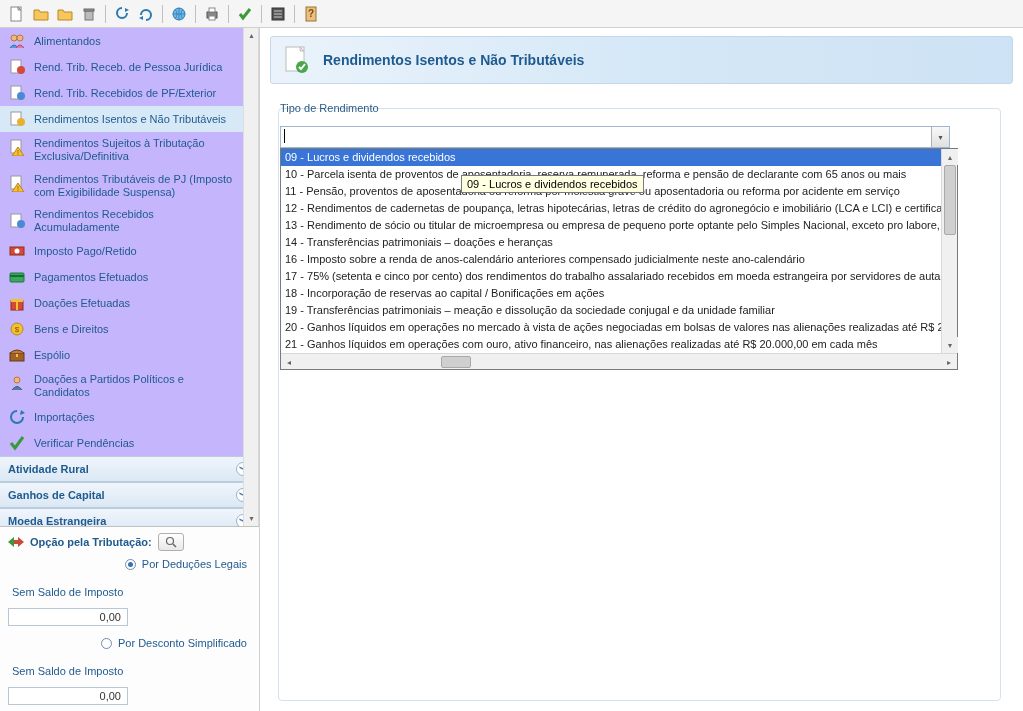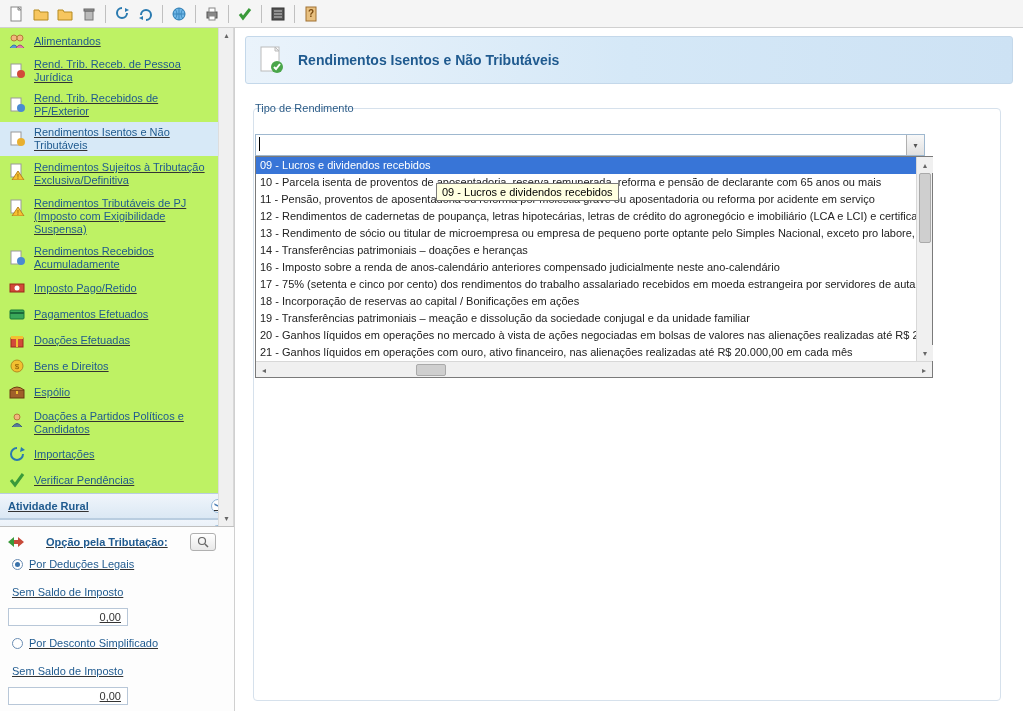--- a/index.html
+++ b/index.html
@@ -33,26 +33,25 @@
   display: flex;
   align-items: center;
   justify-content: center;
   border-radius: 2px;
 }
 .container {
   display: flex;
   height: calc(100% - 28px);
 }
 .sidebar {
-  width: 235px;
-  background: #bef264;
+  width: 260px;
+  background: #c4b5fd;
   border-right: 1px solid #d0d0d0;
   display: flex;
   flex-direction: column;
-  text-decoration: underline;
 }
 .sidebar-scroll {
   position: relative;
   flex: 1;
   overflow: hidden;
   border-right: 1px solid #d8d8d8;
 }
 .scroll-track {
   position: absolute;
   right: 0;
@@ -121,38 +120,39 @@
   color: #4b7db3;
 }
 .bottom-panel {
   border-top: 1px solid #c0c0c0;
   padding: 6px 8px;
   background: #fdfdfd;
 }
 .opt-row {
   display: flex;
   align-items: center;
-  gap: 22px;
+  gap: 6px;
   margin-bottom: 4px;
   color: #1f5a8f;
   font-weight: bold;
 }
 .opt-row .mag {
   width: 26px; height: 18px;
   border: 1px solid #b0b0b0;
   border-radius: 3px;
   background: linear-gradient(#fff,#e8e8e8);
   display:flex; align-items:center; justify-content:center;
 }
 .radio-row {
   display: flex;
   align-items: center;
   gap: 6px;
   padding: 3px 4px 2px 4px;
   color: #1f5a8f;
+  justify-content: flex-end;
 }
 .radio {
   width: 11px; height: 11px;
   border: 1px solid #6a8db3;
   border-radius: 50%;
   display:flex; align-items:center; justify-content:center;
   background: #fff;
 }
 .radio.checked::after {
   content:""; width:5px; height:5px; background:#3a72aa; border-radius:50%;
@@ -194,21 +194,21 @@
 .page-title {
   font-size: 14px;
   font-weight: bold;
   color: #1f5a8f;
 }
 .form-area {
   padding: 0 10px;
 }
 .field-label {
   color: #2b5b87;
-  margin-bottom: 20px;
+  margin-bottom: 12px;
 }
 .combo {
   position: relative;
   width: 670px;
 }
 .combo-input {
   width: 100%;
   height: 22px;
   border: 1px solid #9fb8cf;
   padding: 2px 22px 2px 4px;

